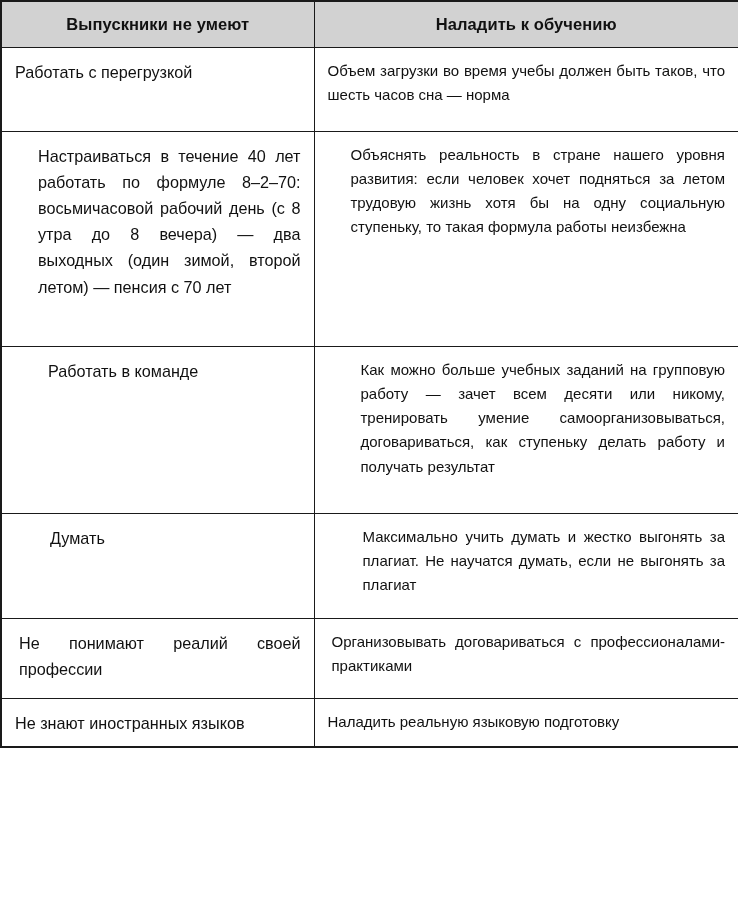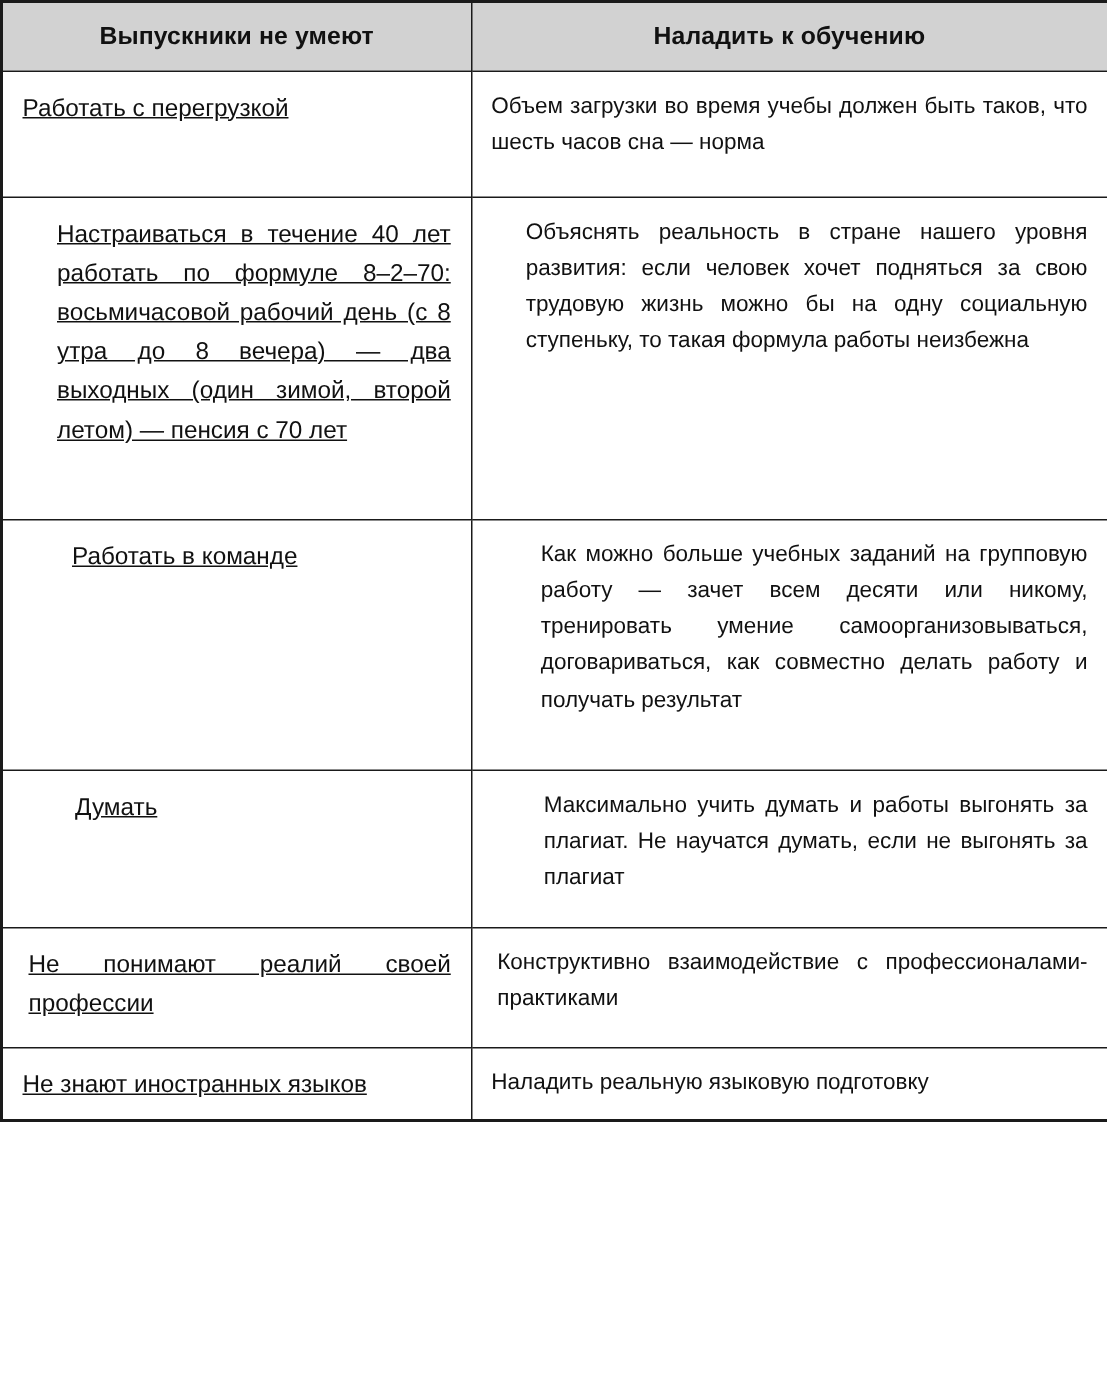--- a/index.html
+++ b/index.html
@@ -50,21 +50,20 @@
   }
   table.skills-table tbody td {
     font-size: 15px;
     line-height: 1.62;
     text-align: justify;
     text-justify: inter-word;
     hyphens: manual;
   }
   table.skills-table tbody td.cell-left {
     font-size: 16.2px;
-    text-decoration: underline;
   }
   tr[data-row-h="r1"] td { height: 84px; }
   tr[data-row-h="r2"] td { height: 215px; padding-left: 36px; }
   tr[data-row-h="r3"] td { height: 167px; padding-left: 46px; }
   tr[data-row-h="r4"] td { height: 106px; }
   tr[data-row-h="r5"] td { height: 72px; }
   tr[data-row-h="r6"] td { height: 105px; padding-left: 48px; }
   tr[data-row-h="r7"] td { height: 80px; padding-left: 17px; }
   tr[data-row-h="r8"] td { height: 47px; }
 </style>
@@ -83,33 +82,33 @@
         <th>Наладить к обучению</th>
       </tr>
     </thead>
     <tbody>
       <tr data-row-h="r1">
         <td class="cell-left">Работать с перегрузкой</td>
         <td class="cell-right">Объем загрузки во время учебы должен быть таков, что шесть часов сна — норма</td>
       </tr>
       <tr data-row-h="r2">
         <td class="cell-left">Настраиваться в течение 40 лет работать по формуле 8–2–70: восьмичасовой рабочий день (с 8 утра до 8 вечера) — два выходных (один зимой, второй летом) — пенсия с 70 лет</td>
-        <td class="cell-right">Объяснять реальность в стране нашего уровня развития: если человек хочет подняться за свою трудовую жизнь можно бы на одну социальную ступеньку, то такая формула работы неизбежна</td>
+        <td class="cell-right">Объяснять реальность в стране нашего уровня развития: если человек хочет подняться за летом трудовую жизнь хотя бы на одну социальную ступеньку, то такая формула работы неизбежна</td>
       </tr>
       <tr data-row-h="r3">
         <td class="cell-left">Работать в команде</td>
-        <td class="cell-right">Как можно больше учебных заданий на групповую работу — зачет всем десяти или никому, тренировать умение самоорганизовываться, договариваться, как совместно делать работу и получать результат</td>
+        <td class="cell-right">Как можно больше учебных заданий на групповую работу — зачет всем десяти или никому, тренировать умение самоорганизовываться, договариваться, как ступеньку делать работу и получать результат</td>
       </tr>
       <tr data-row-h="r6">
         <td class="cell-left">Думать</td>
-        <td class="cell-right">Максимально учить думать и работы выгонять за плагиат. Не научатся думать, если не выгонять за плагиат</td>
+        <td class="cell-right">Максимально учить думать и жестко выгонять за плагиат. Не научатся думать, если не выгонять за плагиат</td>
       </tr>
       <tr data-row-h="r7">
         <td class="cell-left">Не понимают реалий своей профессии</td>
-        <td class="cell-right">Конструктивно взаимодействие с профессионалами-практиками</td>
+        <td class="cell-right">Организовывать договариваться с профессионалами-практиками</td>
       </tr>
       <tr data-row-h="r8">
         <td class="cell-left">Не знают иностранных языков</td>
         <td class="cell-right">Наладить реальную языковую подготовку</td>
       </tr>
     </tbody>
   </table>
 </div>
 
 </body></html>

